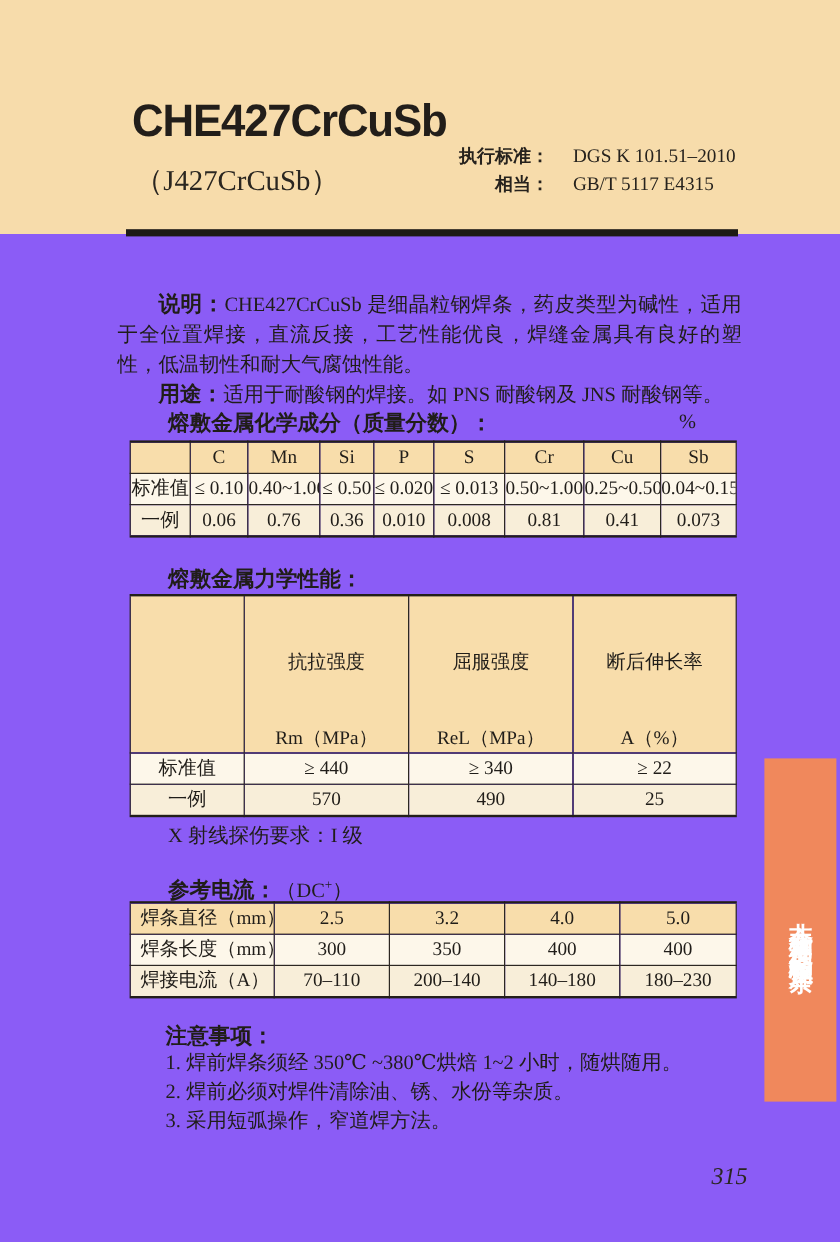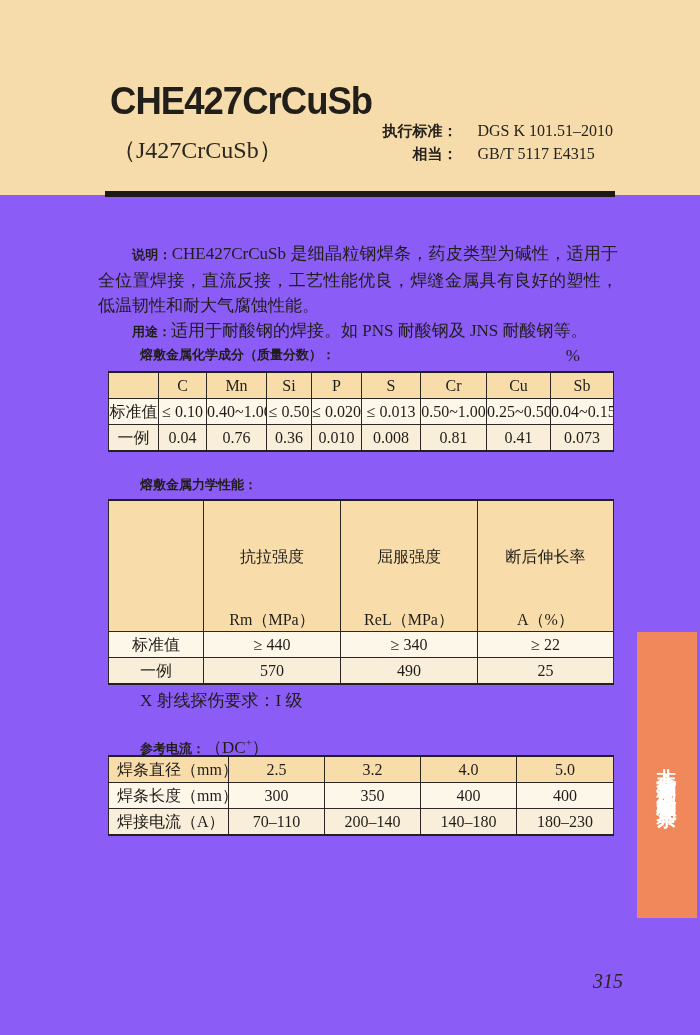--- a/index.html
+++ b/index.html
@@ -26,21 +26,21 @@
   }
   .standards .val { font-size:16px; color:#26221d; }
   .black-bar { position:absolute; left:105px; top:191px; width:510px; height:6px; background:#1d1a16; }
 
   
   .content {
     position:absolute; left:98px; top:241px; width:520px;
     font-size:17px; line-height:25px; text-align:justify;
   }
   .para { margin:0; text-indent:2em; }
-  .hb { font-family:Liberation Mono, monospace; font-weight:700; font-size:13px; }
+  .hb { font-family:Liberation Sans, sans-serif; font-weight:700; font-size:18px; }
 
   .sec-title { margin:12px 0 0 42px; height:22px; line-height:22px; }
   .sec-title-row { display:flex; justify-content:space-between; align-items:flex-end; margin-top:0; height:22px; line-height:22px; }
   .sec-title-row .t { margin-left:42px; }
   .sec-title-row .u { margin-right:38px; font-size:17px; }
   sup { font-size:11px; }
 
   
   table { border-collapse:collapse; width:505px; margin-left:10px; table-layout:fixed;
           border-top:2.5px solid #231f1a; border-bottom:2.5px solid #231f1a; }
@@ -133,21 +133,21 @@
         <td class="bg-w">0.40~1.00</td>
         <td class="bg-w">≤ 0.50</td>
         <td class="bg-w">≤ 0.020</td>
         <td class="bg-w">≤ 0.013</td>
         <td class="bg-w">0.50~1.00</td>
         <td class="bg-w">0.25~0.50</td>
         <td class="bg-w">0.04~0.15</td>
       </tr>
       <tr>
         <td class="bg-c">一例</td>
-        <td class="bg-c">0.04</td>
+        <td class="bg-c">0.06</td>
         <td class="bg-c">0.76</td>
         <td class="bg-c">0.36</td>
         <td class="bg-c">0.010</td>
         <td class="bg-c">0.008</td>
         <td class="bg-c">0.81</td>
         <td class="bg-c">0.41</td>
         <td class="bg-c">0.073</td>
       </tr>
     </tbody>
       </table>
@@ -219,20 +219,26 @@
       <tr>
         <td class="bg-c lbl">焊接电流（A）</td>
         <td class="bg-c">70–110</td>
         <td class="bg-c">200–140</td>
         <td class="bg-c">140–180</td>
         <td class="bg-c">180–230</td>
       </tr>
     </tbody>
       </table>
 
+    <div class="notes">
+      <div class="nt hb">注意事项：</div>
+      <div class="ni">1. 焊前焊条须经 350℃ ~380℃烘焙 1~2 小时，随烘随用。</div>
+      <div class="ni">2. 焊前必须对焊件清除油、锈、水份等杂质。</div>
+      <div class="ni">3. 采用短弧操作，窄道焊方法。</div>
+    </div>
   </div>
 
   <div class="side-tab">
     <span class="vtxt">非合金钢及细晶粒钢焊条</span>
   </div>
 
   <div class="page-num">315</div>
 
 </div>
 

